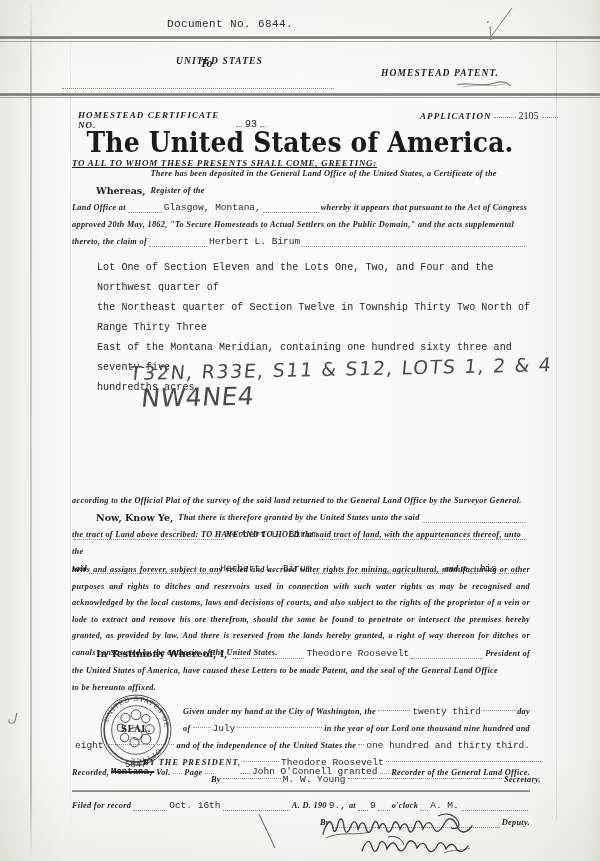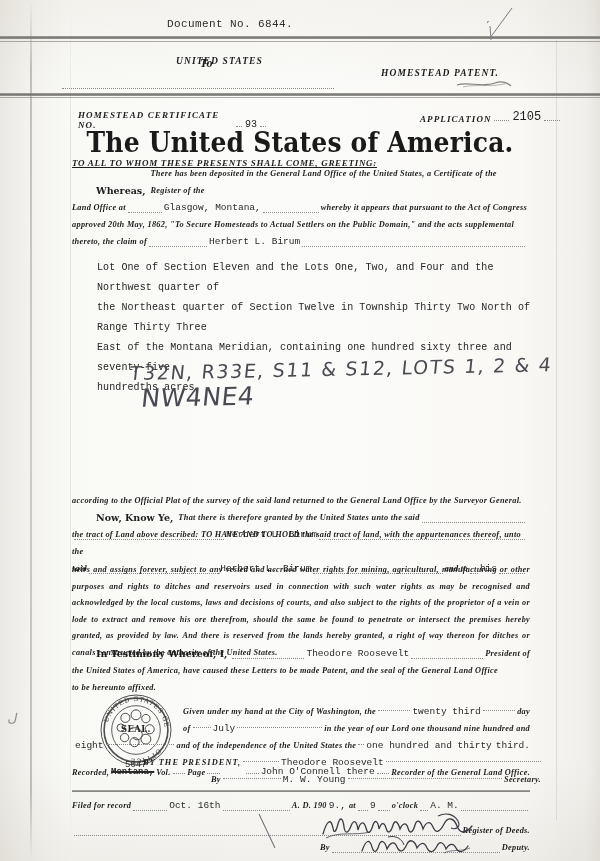--- a/index.html
+++ b/index.html
@@ -89,21 +89,21 @@
   }
   #cert-no{
     font-family:"Liberation Mono", monospace;font-size:10px;
     font-style:normal;letter-spacing:0;margin:0 1px;
   }
   #app-line{
     position:absolute;left:420px;top:110px;width:142px;
     font-size:9px;display:flex;align-items:flex-end;
   }
   #app-no{
-    font-family:Liberation Mono, monospace;font-size:12px;
+    font-family:Liberation Serif, serif;font-size:10px;
     font-style:normal;letter-spacing:0;margin:0 1px;
   }
 
   #title{
     position:absolute;left:0;top:126px;width:600px;text-align:center;
     font-family:"DejaVu Serif", serif;
     font-weight:bold;
     font-size:25px;
     letter-spacing:.2px;
     color:#1a1a1a;
@@ -442,21 +442,21 @@
 
   <div id="recorded-line">
     <span class="ital">Recorded,</span>
     <span class="struck">Mentana,</span>
     <span class="ital">Vol.</span>
     <span class="dots" style="max-width:46px;"></span>
     <span class="ital">Page</span>
     <span class="dots" style="max-width:40px;"></span>
     <span style="width:22px;display:inline-block;"></span>
     <span class="dots" style="max-width:16px;"></span>
-    <span class="typed-ins">John O'Connell there</span>
+    <span class="typed-ins">John O'Connell granted</span>
     <span class="dots" style="max-width:20px;"></span>
     <span class="ital">Recorder of the General Land Office.</span>
   </div>
 
   <div class="rule-thin" id="rule3" style="left:72px;width:458px;height:2px;background:linear-gradient(180deg,#9a9893,#5f5d59);opacity:.8;"></div>
 
   <div id="filed-block">
     <div class="ln">
       <span class="ital">Filed for record</span>
       <span class="dots" style="max-width:34px;"></span>
@@ -466,24 +466,20 @@
       <span class="typed-ins" style="margin-left:2px;">9.,</span>
       <span class="ital" style="margin-left:3px;">at</span>
       <span class="dots" style="max-width:10px;"></span>
       <span class="typed-ins">9</span>
       <span class="dots" style="max-width:12px;"></span>
       <span class="ital">o'clock</span>
       <span class="dots" style="max-width:8px;"></span>
       <span class="typed-ins">A. M.</span>
       <span class="dots"></span>
     </div>
-    <div class="ln" style="margin-top:8px;">
-      <span class="dots"></span>
-      <span class="ital">Register of Deeds.</span>
-    </div>
     <div class="ln" style="margin-left:248px;width:210px;">
       <span class="ital">By</span>
       <span class="dots"></span>
       <span class="ital">Deputy.</span>
     </div>
   </div>
 
   <div id="sig-register">
     <svg width="185" height="28" viewBox="0 0 185 28">
       <path d="M3,22 C7,8 11,6 13,16 C14,22 16,20 18,12 C20,4 23,6 24,15 C25,22 28,22 31,14

